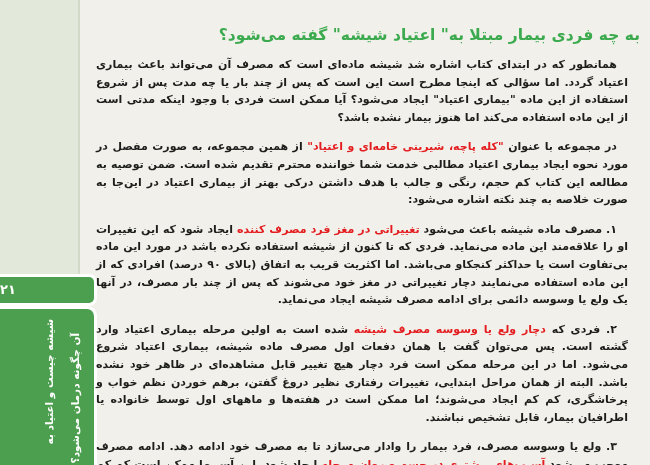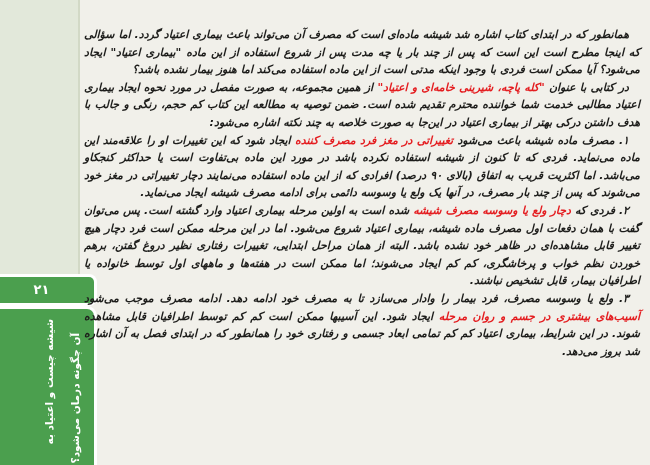--- a/index.html
+++ b/index.html
@@ -32,21 +32,21 @@
     position:absolute;left:0;top:274px;
     width:97px;height:32px;
     box-sizing:border-box;
     background:var(--green-side);
     border:3px solid #ffffff;border-left:none;
     border-radius:0 8px 8px 0;
     color:#fff;
     font-weight:bold;
     font-size:13px;
     line-height:25px;
-    text-align:center;
+    text-align:left;
     padding-right:11px;
     direction:rtl;
   }
   .side-box{
     position:absolute;left:0;top:306px;
     width:97px;height:159px;
     box-sizing:border-box;
     background:var(--green-side);
     border:3px solid #ffffff;border-left:none;border-bottom:none;
     border-radius:0 10px 0 0;
@@ -71,50 +71,50 @@
     direction:rtl;
   }
   .page-title{
     margin:0 0 9px 0;
     color:var(--green-title);
     font-size:15.5px;
     font-weight:bold;
     text-align:right;
   }
   .para{
-    margin:0;
+    margin:12px;
     color:var(--ink);
     font-size:11px;
     font-weight:bold;
     line-height:17.6px;
     text-align:justify;
     text-indent:11px;
-    font-style:italic;
   }
   .para .hl{ color:var(--red-hl); }
 </style>
 </head>
 <body>
 
 <div class="page">
 
   <div class="left-strip"></div>
 
   <div class="page-number-badge">۲۱</div>
 
   <div class="side-box">
     <div class="vtext">
       <div class="l1">شیشه چیست و اعتیاد به</div>
       <div class="l2">آن چگونه درمان می‌شود؟</div>
     </div>
   </div>
 
   <div class="content">
+    <h1 class="page-title">به چه فردی بیمار مبتلا به" اعتیاد شیشه" گفته می‌شود؟</h1>
     <div>
         <p class="para"><span>همانطور که در ابتدای کتاب اشاره شد شیشه ماده‌ای است که مصرف آن می‌تواند باعث بیماری اعتیاد گردد. اما سؤالی که اینجا مطرح است این است که پس از چند بار یا چه مدت پس از شروع استفاده از این ماده "بیماری اعتیاد" ایجاد می‌شود؟ آیا ممکن است فردی با وجود اینکه مدتی است از این ماده استفاده می‌کند اما هنوز بیمار نشده باشد؟</span></p>
-        <p class="para"><span>در کتابی با عنوان </span><span class="hl">"کله پاچه، شیرینی خامه‌ای و اعتیاد"</span><span> از همین مجموعه، به صورت مفصل در مورد نحوه ایجاد بیماری اعتیاد مطالبی خدمت شما خواننده محترم تقدیم شده است. ضمن توصیه به مطالعه این کتاب کم حجم، رنگی و جالب با هدف داشتن درکی بهتر از بیماری اعتیاد در این‌جا به صورت خلاصه به چند نکته اشاره می‌شود:</span></p>
+        <p class="para"><span>در مجموعه با عنوان </span><span class="hl">"کله پاچه، شیرینی خامه‌ای و اعتیاد"</span><span> از همین مجموعه، به صورت مفصل در مورد نحوه ایجاد بیماری اعتیاد مطالبی خدمت شما خواننده محترم تقدیم شده است. ضمن توصیه به مطالعه این کتاب کم حجم، رنگی و جالب با هدف داشتن درکی بهتر از بیماری اعتیاد در این‌جا به صورت خلاصه به چند نکته اشاره می‌شود:</span></p>
         <p class="para"><span>۱. مصرف ماده شیشه باعث می‌شود </span><span class="hl">تغییراتی در مغز فرد مصرف کننده</span><span> ایجاد شود که این تغییرات او را علاقه‌مند این ماده می‌نماید. فردی که تا کنون از شیشه استفاده نکرده باشد در مورد این ماده بی‌تفاوت است یا حداکثر کنجکاو می‌باشد. اما اکثریت قریب به اتفاق (بالای ۹۰ درصد) افرادی که از این ماده استفاده می‌نمایند دچار تغییراتی در مغز خود می‌شوند که پس از چند بار مصرف، در آنها یک ولع یا وسوسه دائمی برای ادامه مصرف شیشه ایجاد می‌نماید.</span></p>
         <p class="para"><span>۲. فردی که </span><span class="hl">دچار ولع یا وسوسه مصرف شیشه</span><span> شده است به اولین مرحله بیماری اعتیاد وارد گشته است. پس می‌توان گفت با همان دفعات اول مصرف ماده شیشه، بیماری اعتیاد شروع می‌شود. اما در این مرحله ممکن است فرد دچار هیچ تغییر قابل مشاهده‌ای در ظاهر خود نشده باشد. البته از همان مراحل ابتدایی، تغییرات رفتاری نظیر دروغ گفتن، برهم خوردن نظم خواب و پرخاشگری، کم کم ایجاد می‌شوند؛ اما ممکن است در هفته‌ها و ماههای اول توسط خانواده یا اطرافیان بیمار، قابل تشخیص نباشند.</span></p>
         <p class="para"><span>۳. ولع یا وسوسه مصرف، فرد بیمار را وادار می‌سازد تا به مصرف خود ادامه دهد. ادامه مصرف موجب می‌شود </span><span class="hl">آسیب‌های بیشتری در جسم و روان مرحله</span><span> ایجاد شود. این آسیبها ممکن است کم کم توسط اطرافیان قابل مشاهده شوند. در این شرایط، بیماری اعتیاد کم کم تمامی ابعاد جسمی و رفتاری خود را همانطور که در ابتدای فصل به آن اشاره شد بروز می‌دهد.</span></p>
       </div>
   </div>
 
 </div>
 
 </body></html>

